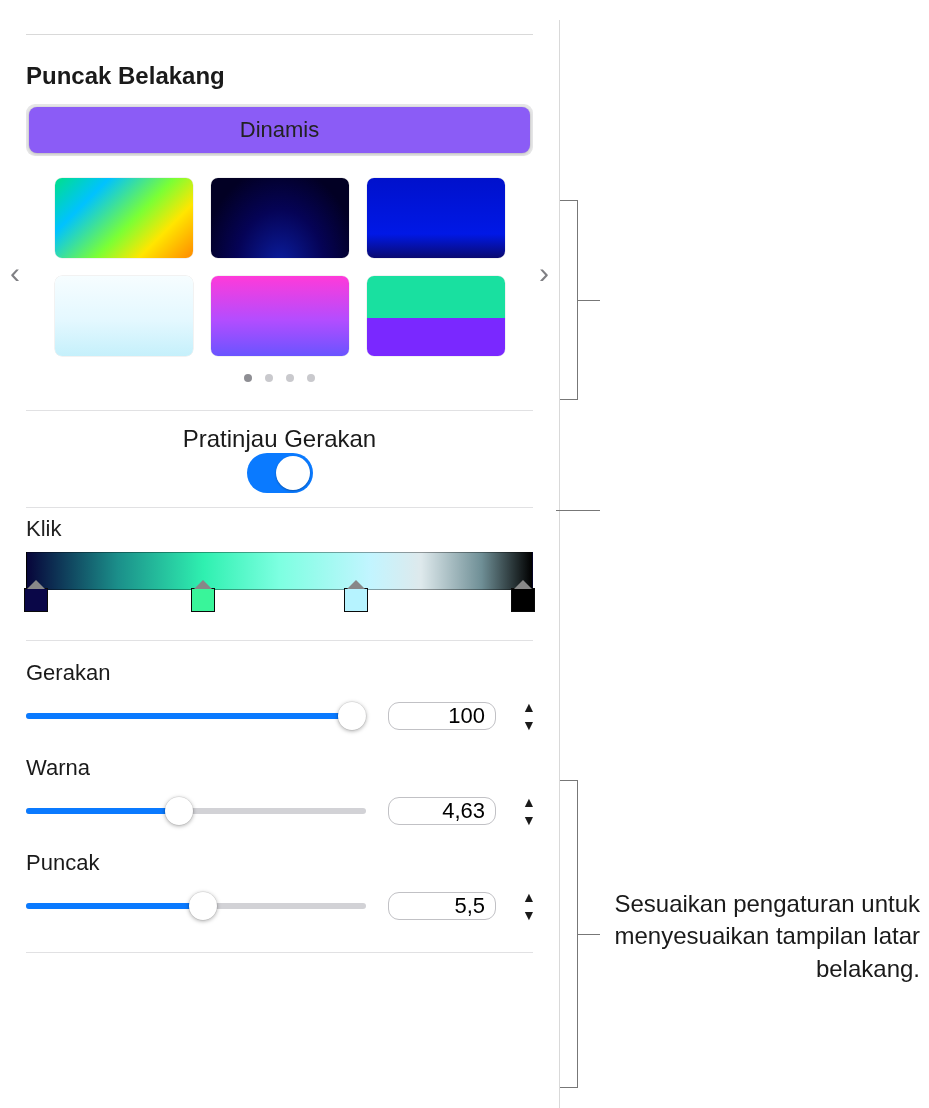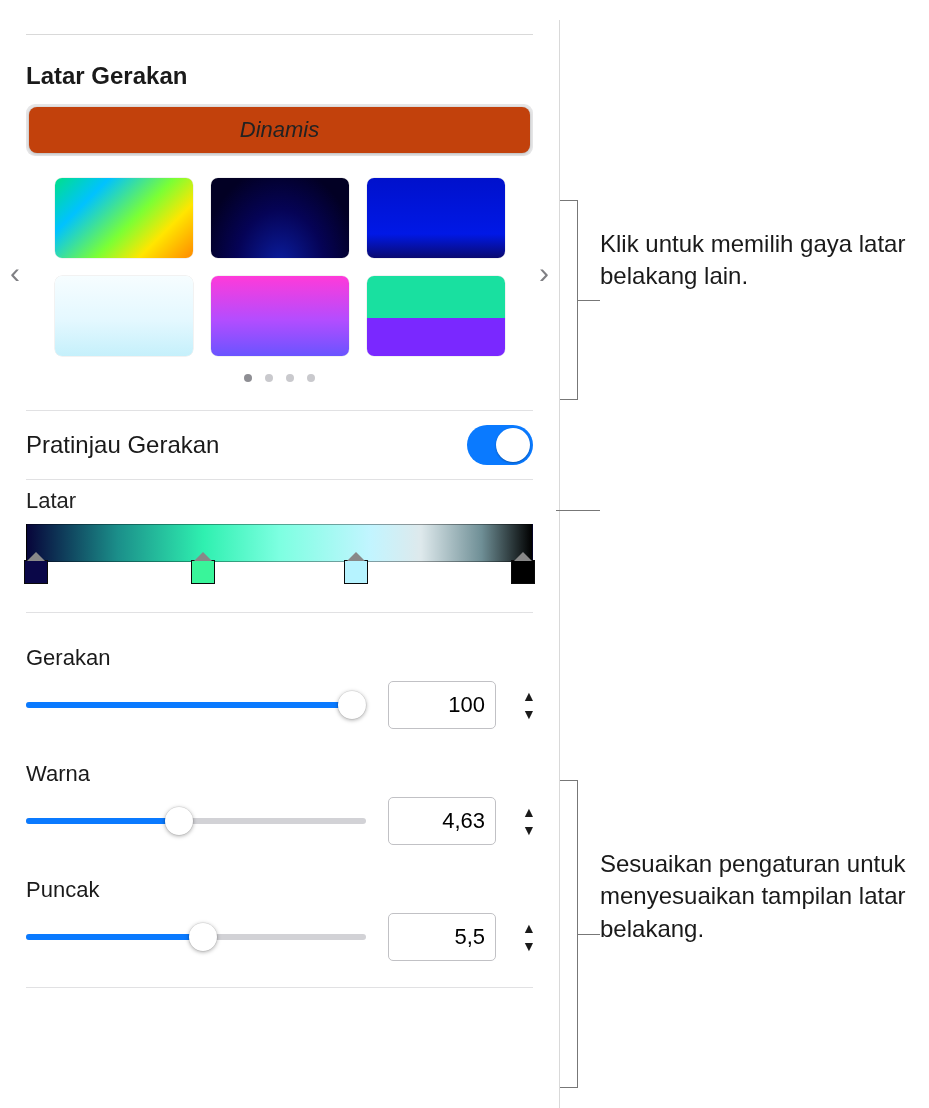--- a/index.html
+++ b/index.html
@@ -43,24 +43,23 @@
       flex: 1;
       display: flex;
       align-items: center;
       justify-content: center;
       font-size: 22px;
       color: #222;
       border-radius: 8px;
       cursor: pointer;
     }
     .seg-btn.active {
-      background: #c2410c;
+      background: #8b5cf6;
       box-shadow: 0 1px 3px rgba(0,0,0,.18), 0 0 0 .5px rgba(0,0,0,.04);
       font-weight: 500;
-      font-style: italic;
     }
     
     .thumb-wrap { position: relative; }
     .thumb-grid {
       display: grid;
       grid-template-columns: repeat(3, 138px);
       column-gap: 18px;
       row-gap: 18px;
       justify-content: center;
       margin-bottom: 18px;
@@ -88,20 +87,21 @@
     }
     .nav-left { left: -20px; }
     .nav-right { right: -20px; }
     .dots { display:flex; gap:13px; justify-content:center; margin-top:6px; margin-bottom:28px;}
     .dot { width:8px; height:8px; border-radius:50%; background:#c9c9cd; cursor:pointer;}
     .dot.active { background:#8e8e93; }
     
     .row {
       display:flex; align-items:center; justify-content:space-between;
       padding: 14px 0;
+      flex-direction: column;
     }
     .hr { border-top:1px solid #e1e1e3; }
     .row-label { font-size:24px; }
     
     .switch {
       width:66px; height:40px; border-radius:40px;
       background:#0a7aff; position:relative; cursor:pointer;
     }
     .switch::after{
       content:""; position:absolute; top:3px; right:3px;
@@ -118,36 +118,36 @@
     }
     .stops { position:relative; height:34px; margin-top:-2px; }
     .stop { position:absolute; top:0; width:24px; height:24px; border:1px solid #0a0a0a; transform:translateX(-50%);}
     .stop::before { content:""; position:absolute; top:-9px; left:50%; transform:translateX(-50%);
       border-left:9px solid transparent; border-right:9px solid transparent; border-bottom:9px solid #888;}
     .s1{ left:2%;  background:#0a0748;}
     .s2{ left:35%; background:#39f59a;}
     .s3{ left:65%; background:#b6f3ff;}
     .s4{ left:98%; background:#000;}
     
-    .slider-row { margin-top:32px; }
+    .slider-row { margin-top:19px; }
     .slider-label { font-size:22px; margin-bottom:10px; }
     .slider-ctrl { display:flex; align-items:center; gap:22px;}
     .slider {
       position:relative; flex:0 0 340px; height:6px; background:#d2d2d6; border-radius:3px;
     }
     .slider .fill { position:absolute; left:0; top:0; bottom:0; background:#0a7aff; border-radius:3px;}
     .slider .knob {
       position:absolute; top:50%; transform:translate(-50%,-50%);
       width:28px; height:28px; border-radius:50%; background:#fff;
       box-shadow:0 1px 4px rgba(0,0,0,.35), 0 0 0 .5px rgba(0,0,0,.1);
       cursor:pointer;
     }
     .num-input {
-      width:108px; height:48px;
-      border:1px solid #c1c1c5; border-radius:5px;
+      width:108px; height:28px;
+      border:1px solid #c1c1c5; border-radius:11px;
       font-size:22px; text-align:right;
       padding: 0 10px;
       background:#fff;
     }
     .stepper { display:flex; flex-direction:column; justify-content:center; gap:0; height:40px;}
     .step-btn {
       width:22px; height:18px; display:flex; align-items:center; justify-content:center;
       font-size:14px; color:#1a1a1a; cursor:pointer; user-select:none;
     }
     
@@ -161,21 +161,21 @@
     }
     .lead {
       position:absolute; border-top:1px solid #777;
     }
   </style>
 </head>
 <body>
 
 <div class="panel">
 
-  <div class="section-title">Latar Gerakan</div>
+  <div class="section-title">Puncak Belakang</div>
 
   <div class="seg">
     <div class="seg-btn active">Dinamis</div>
   </div>
 
   <div class="thumb-wrap">
     <div class="nav-arrow nav-left">‹</div>
     <div class="thumb-grid">
       <div class="thumb t1"></div>
       <div class="thumb t2"></div>
@@ -194,21 +194,21 @@
   </div>
 
   <div class="hr"></div>
   <div class="row">
     <div class="row-label">Pratinjau Gerakan</div>
     <div class="switch"></div>
   </div>
   <div class="hr"></div>
 
   <div class="warna-block">
-    <div class="warna-label">Latar</div>
+    <div class="warna-label">Klik</div>
     <div class="grad-bar"></div>
     <div class="stops">
       <div class="stop s1"></div>
       <div class="stop s2"></div>
       <div class="stop s3"></div>
       <div class="stop s4"></div>
     </div>
   </div>
   <div class="hr" style="margin-top:18px;"></div>
 
@@ -256,20 +256,19 @@
       </div>
     </div>
   </div>
 
   <div class="hr" style="margin-top:26px;"></div>
 </div>
 
 <div class="callouts">
   <div class="bracket" style="top:180px; height:200px; left:0; width:18px;"></div>
   <div class="lead" style="top:280px; left:18px; width:22px;"></div>
-  <div class="callout" style="top:208px;">Klik untuk memilih gaya latar belakang lain.</div>
 
   <div class="lead" style="top:490px; left:-4px; width:44px;"></div>
 
   <div class="bracket" style="top:760px; height:308px; left:0; width:18px;"></div>
   <div class="lead" style="top:914px; left:18px; width:22px;"></div>
-  <div class="callout" style="top:828px;">Sesuaikan pengaturan untuk menyesuaikan tampilan latar belakang.</div>
+  <div class="callout" style="top:868px;text-align:right;">Sesuaikan pengaturan untuk menyesuaikan tampilan latar belakang.</div>
 </div>
 
 </body></html>

